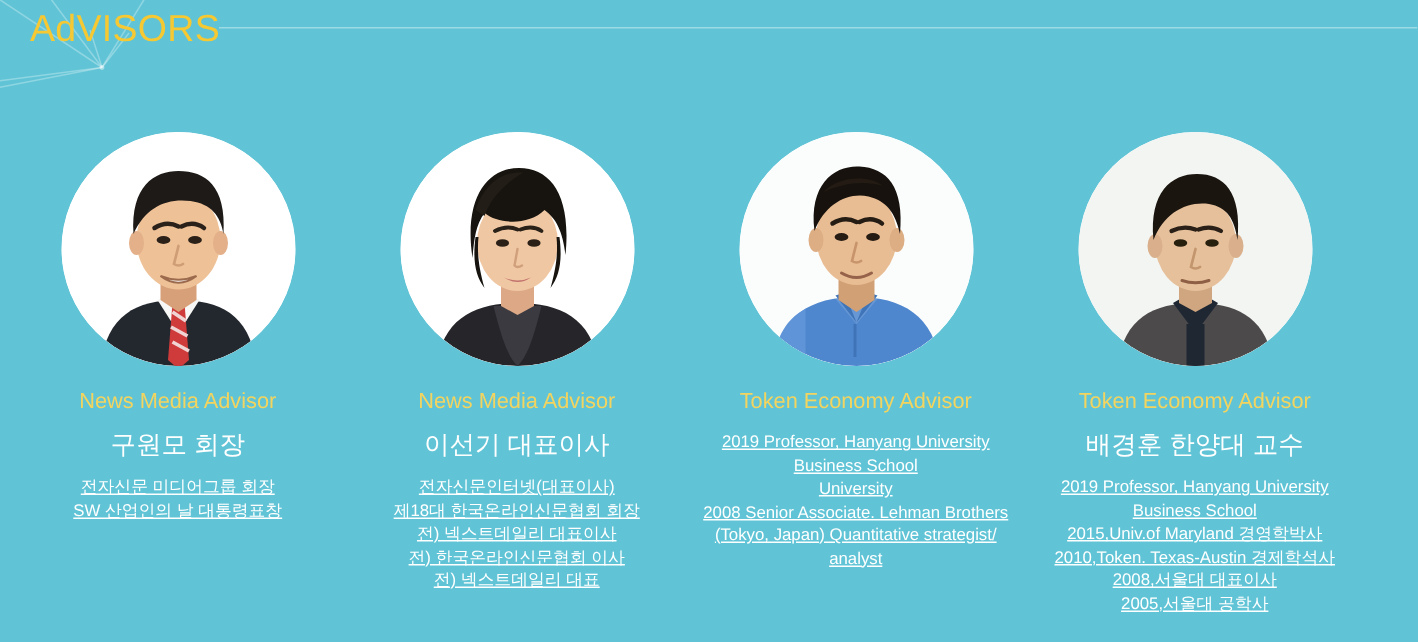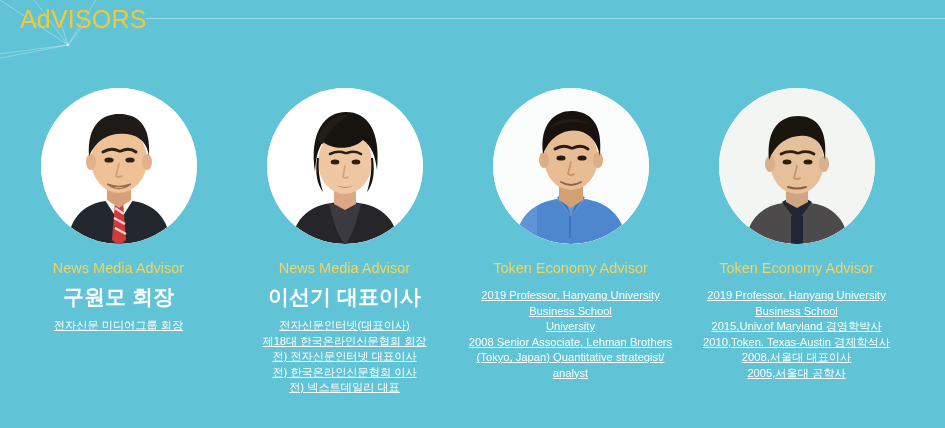--- a/index.html
+++ b/index.html
@@ -78,22 +78,22 @@
 
   .role {
     margin-top: 14px;
     font-size: 14.5px;
     color: #f3d45f;
     line-height: 20px;
     white-space: nowrap;
   }
   .person-name {
     margin-top: 8px;
-    font-size: 21px;
-    font-weight: bold;
+    font-size: 17px;
+    font-weight: normal;
     color: #ffffff;
     line-height: 22px;
     white-space: nowrap;
   }
   .bio {
     margin-top: 10px;
     font-size: 11.2px;
     color: #ffffff;
     line-height: 15.5px;
     width: 215px;
@@ -159,20 +159,21 @@
           <path d="M 78 76 L 75 88 q 3 2 6 0" stroke="#cf9e77" stroke-width="1.8" fill="none" stroke-linecap="round"></path>
 
           <path d="M 66 96 q 12 9 24 0 q -12 5 -24 0 Z" fill="#ffffff" stroke="#9c6a4d" stroke-width="1.4"></path>
         </g>
       </svg>
     </div>
     <div class="role">News Media Advisor</div>
     <div class="person-name">구원모 회장</div>
     <div class="bio">
       <span class="bio-line">전자신문 미디어그룹 회장</span>
+      <span class="bio-line">SW 산업인의 날 대통령표창</span>
     </div>
   </div>
 
   <div class="advisor">
     <div class="portrait">
       <svg viewBox="0 0 156 156">
         <defs>
           <clipPath id="c2">
               <circle cx="78" cy="78" r="78"></circle>
             </clipPath>
@@ -204,21 +205,21 @@
 
           <path d="M 69 97 q 9 6 18 0 q -9 4 -18 0 Z" fill="#c2736e"></path>
         </g>
       </svg>
     </div>
     <div class="role">News Media Advisor</div>
     <div class="person-name">이선기 대표이사</div>
     <div class="bio">
       <span class="bio-line">전자신문인터넷(대표이사)</span>
       <span class="bio-line">제18대 한국온라인신문협회 회장</span>
-      <span class="bio-line">전) 전자신문인터넷 대표이사</span>
+      <span class="bio-line">전) 넥스트데일리 대표이사</span>
       <span class="bio-line">전) 한국온라인신문협회 이사</span>
       <span class="bio-line">전) 넥스트데일리 대표</span>
     </div>
   </div>
 
   <div class="advisor">
     <div class="portrait">
       <svg viewBox="0 0 156 156">
         <defs>
           <clipPath id="c3">
@@ -301,20 +302,21 @@
           <ellipse cx="68" cy="74" rx="4.5" ry="2.5" fill="#28200f"></ellipse>
           <ellipse cx="89" cy="74" rx="4.5" ry="2.5" fill="#28200f"></ellipse>
 
           <path d="M 78 78 L 75 90 q 3 2 6 0" stroke="#c3966e" stroke-width="1.8" fill="none" stroke-linecap="round"></path>
 
           <path d="M 69 99 q 9 3 18 0" stroke="#8e5f45" stroke-width="2" fill="none" stroke-linecap="round"></path>
         </g>
       </svg>
     </div>
     <div class="role">Token Economy Advisor</div>
+    <div class="person-name">배경훈 한양대 교수</div>
     <div class="bio">
       <span class="bio-line">2019 Professor, Hanyang University</span>
       <span class="bio-line">Business School</span>
       <span class="bio-line">2015,Univ.of Maryland 경영학박사</span>
       <span class="bio-line">2010,Token. Texas-Austin 경제학석사</span>
       <span class="bio-line">2008,서울대 대표이사</span>
       <span class="bio-line">2005,서울대 공학사</span>
     </div>
   </div>
 

